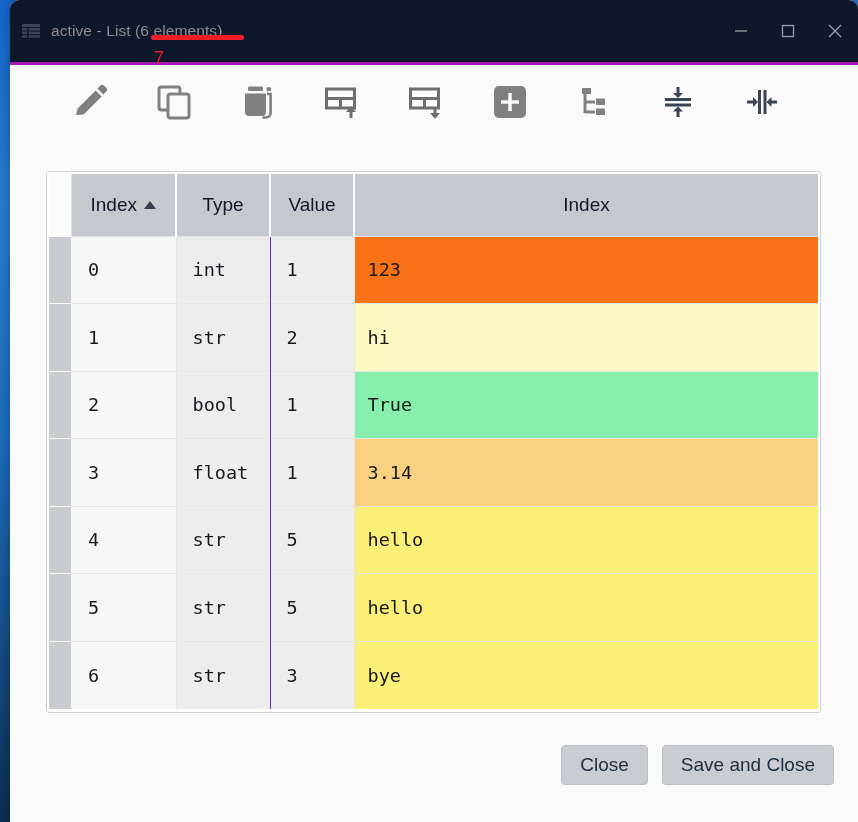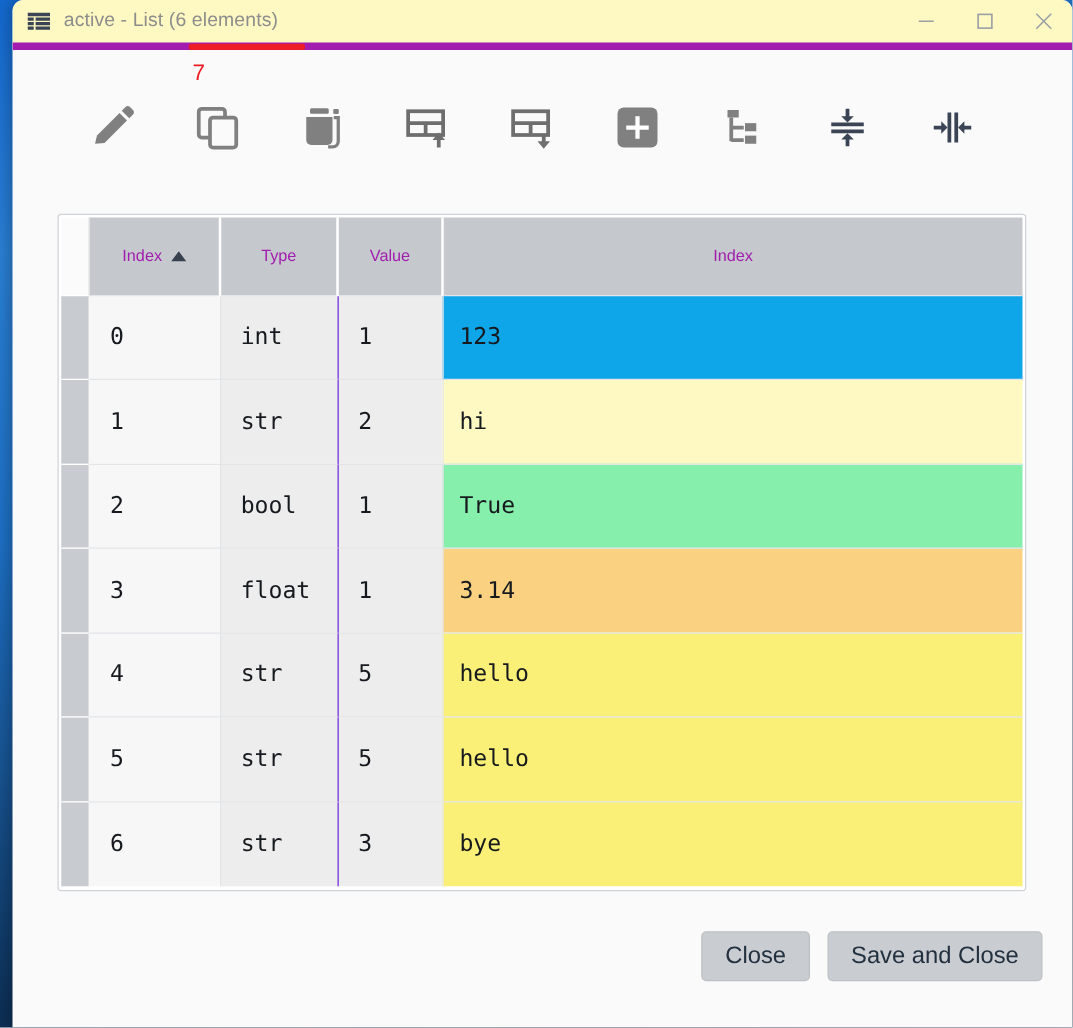--- a/index.html
+++ b/index.html
@@ -20,23 +20,23 @@
     background: #fafafa;
     border-top-left-radius: 9px;
     border-top-right-radius: 9px;
     overflow: hidden;
     box-shadow: 0 0 14px rgba(0,0,0,.35);
   }
 
   
   #titlebar {
     position: relative;
-    height: 40px;
-    background: #fef9c3;
-    border-bottom: 6px solid #a21caf;
+    height: 65px;
+    background: #0f172a;
+    border-bottom: 3px solid #a21caf;
     display: flex;
     align-items: center;
   }
   #app-icon { margin-left: 12px; width: 18px; height: 14px; display: block; }
   #title-text {
     margin-left: 11px;
     font-size: 15.5px;
     color: #8d8d8d;
     letter-spacing: .1px;
     white-space: nowrap;
@@ -93,22 +93,22 @@
   table { border-collapse: collapse; width: 100%; table-layout: fixed; }
 
   col.c-handle { width: 22px; }
   col.c-index  { width: 105px; }
   col.c-type   { width: 94px; }
   col.c-size   { width: 84px; }
 
   thead th {
     height: 62px;
     background: #c5c9cd;
-    color: #a21caf;
-    font-size: 13px;
+    color: #0f172a;
+    font-size: 19px;
     font-weight: normal;
     border-right: 2px solid #ffffff;
     padding: 0;
   }
   thead th.corner { background: #fbfbfb; border-right: 1px solid #dfe1e3; }
   thead th:last-child { border-right: none; }
   .th-inner { display: flex; align-items: center; justify-content: center; gap: 7px; }
   .sort-arrow {
     width: 0; height: 0;
     border-left: 6px solid transparent;
@@ -313,21 +313,21 @@
               </span>
           </th>
         </tr>
       </thead>
       <tbody id="table-body">
           <tr>
             <td class="handle"></td>
             <td class="idx">0</td>
             <td class="typ">int</td>
             <td class="siz">1</td>
-            <td class="val" style="background: #0ea5e9;">123</td>
+            <td class="val" style="background: #f97316;">123</td>
           </tr>
           <tr>
             <td class="handle"></td>
             <td class="idx">1</td>
             <td class="typ">str</td>
             <td class="siz">2</td>
             <td class="val" style="background: #fef9c3;">hi</td>
           </tr>
           <tr>
             <td class="handle"></td>

